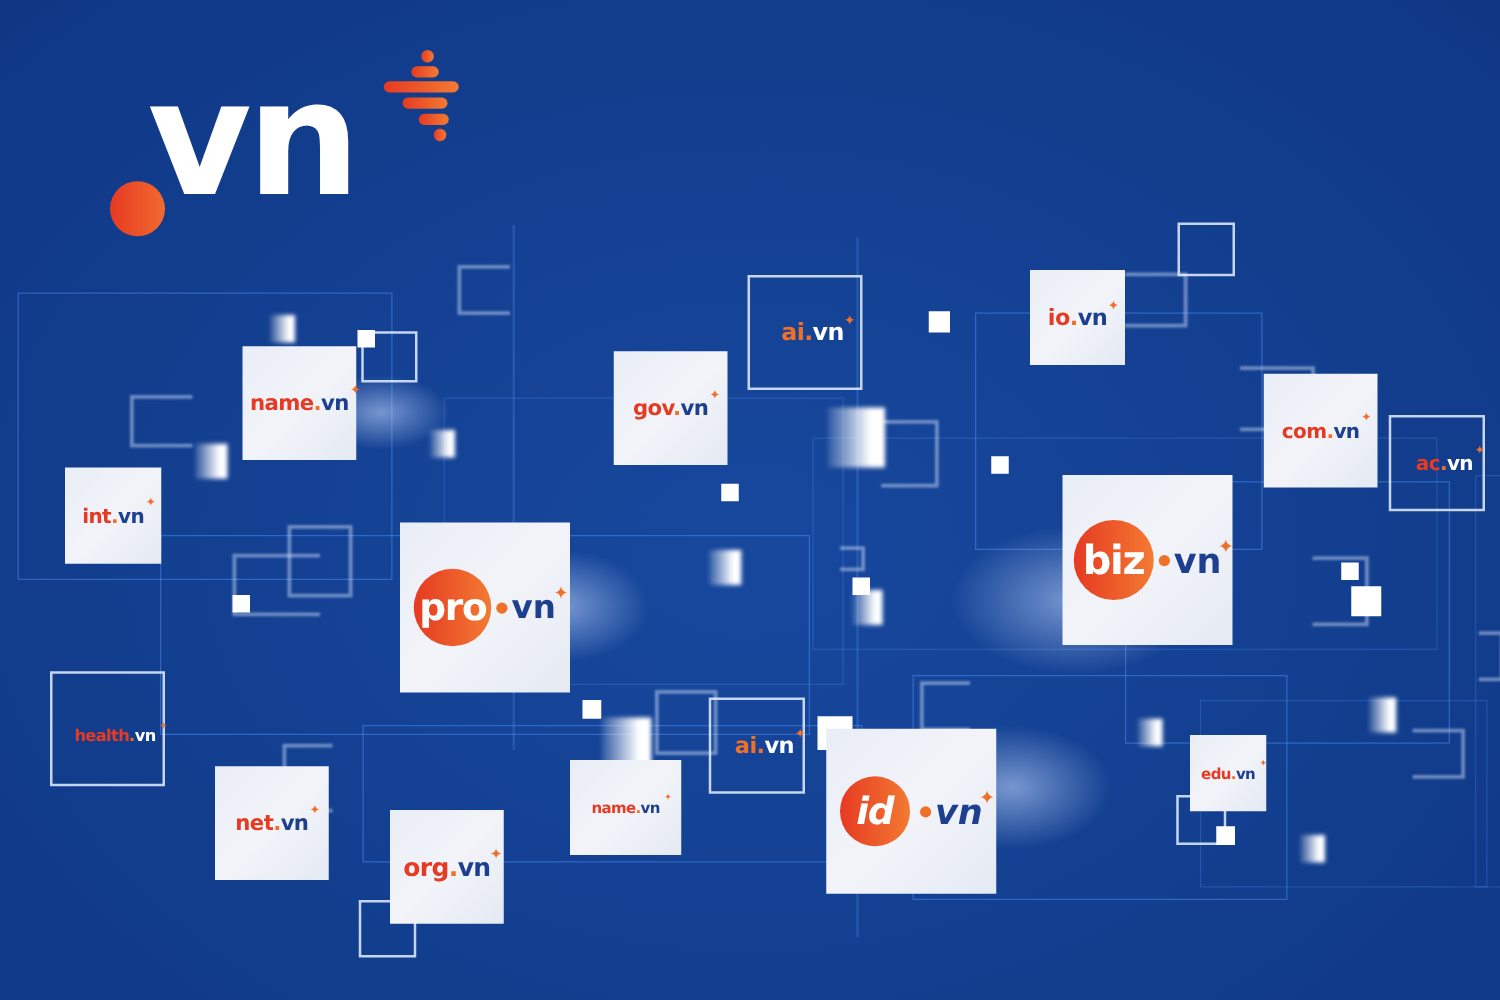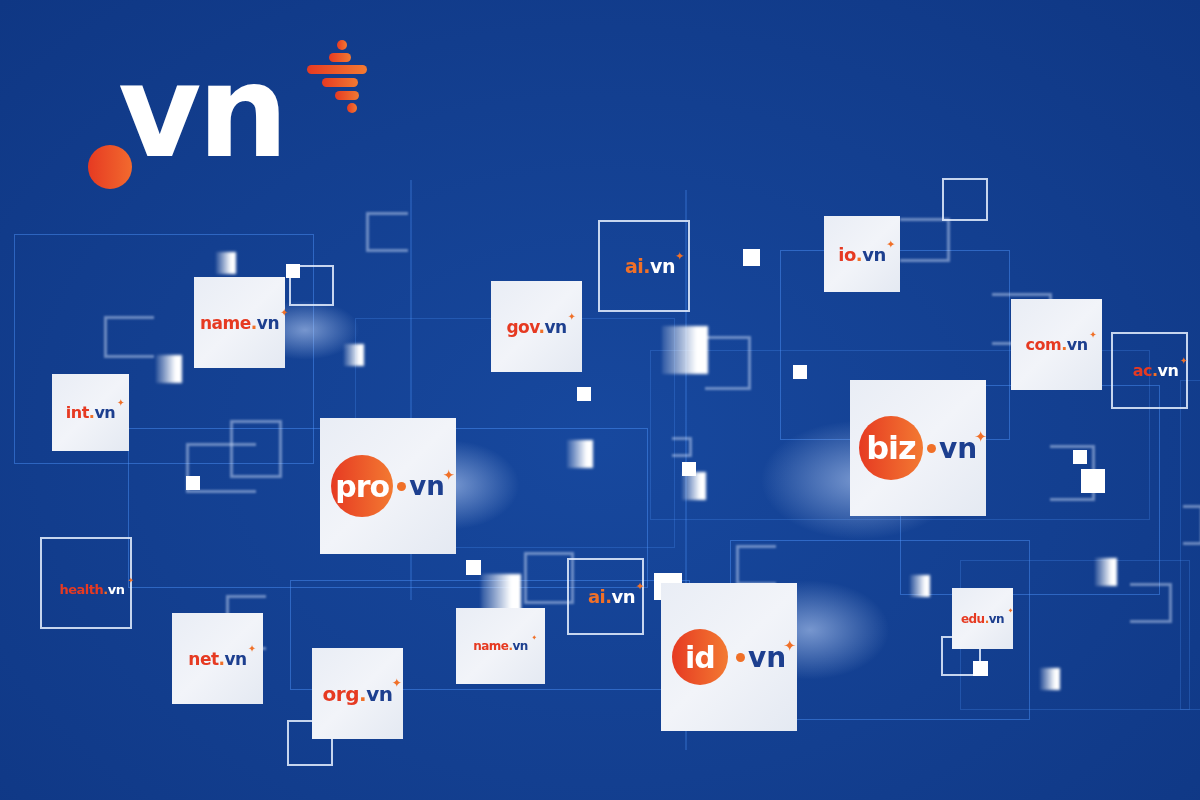--- a/index.html
+++ b/index.html
@@ -183,21 +183,21 @@
   </div>
 
   <div class="card outline" style="left:40px;top:537px;width:92px;height:92px;">
     <div class="dn" style="font-size:13px;margin-top:12px;"><span class="nm">health</span><span class="dot">.</span><span class="vn">vn</span><span class="st">✦</span></div>
   </div>
 
   <div class="card outline" style="left:567px;top:558px;width:77px;height:77px;">
     <div class="dn" style="font-size:18px;"><span class="nm" style="color:#f07028;">ai</span><span class="dot">.</span><span class="vn">vn</span><span class="st">✦</span></div>
   </div>
 
-  <div class="card" style="left:661px;top:583px;width:136px;height:148px;">
+  <div class="card" style="left:661px;top:583px;width:136px;height:132px;font-style:italic;">
     <div class="badge">
       <div class="circ" style="width:56px;height:56px;font-size:30px;letter-spacing:-1px;">id</div>
       <div class="dotc" style="width:9px;height:9px;margin-left:8px;"></div>
       <div class="vnb" style="font-size:28px;"><span>vn</span><span class="st">✦</span></div>
     </div>
   </div>
 
   <div class="card" style="left:952px;top:588px;width:61px;height:61px;">
     <div class="dn" style="font-size:12px;"><span class="nm">edu</span><span class="dot">.</span><span class="vn">vn</span><span class="st">✦</span></div>
   </div>

